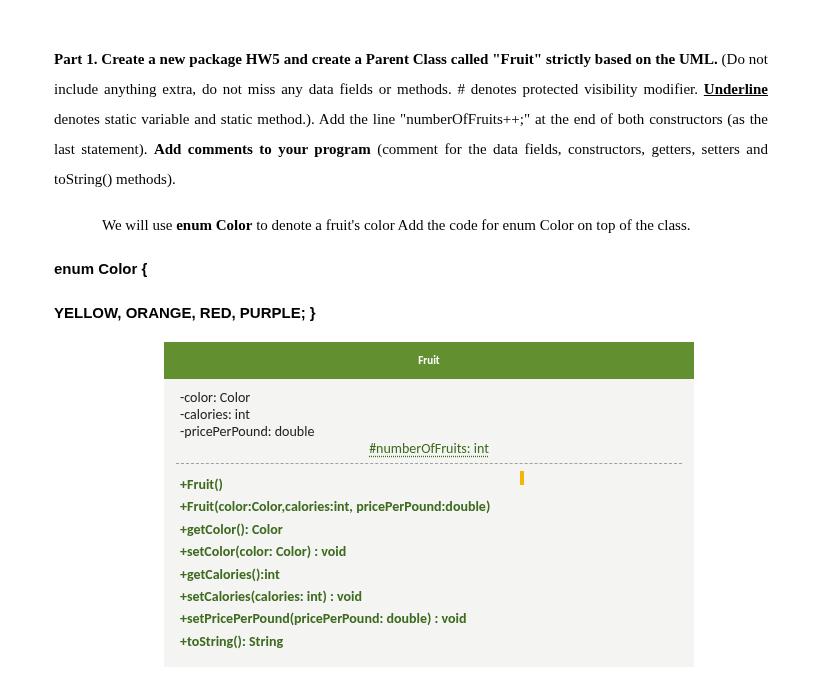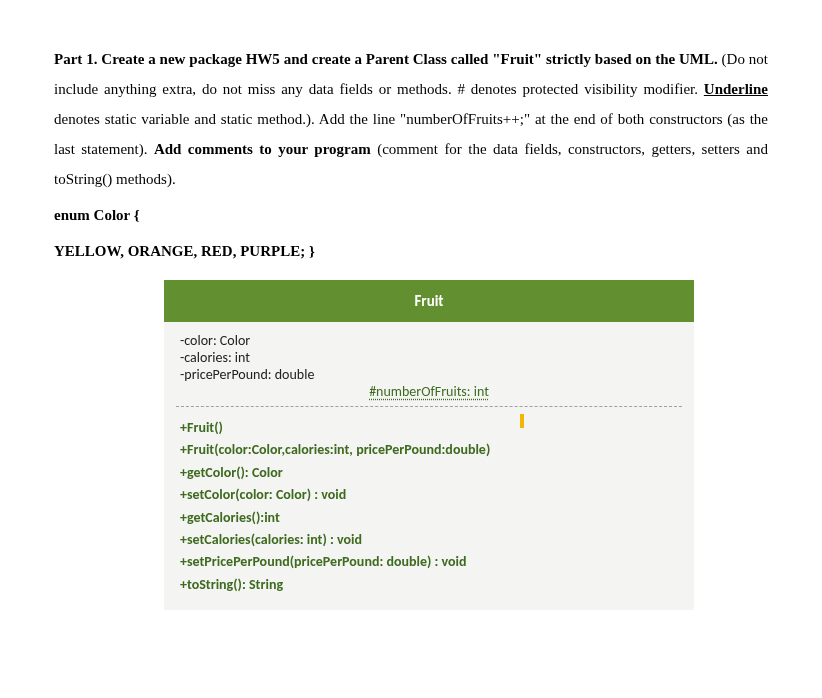--- a/index.html
+++ b/index.html
@@ -10,49 +10,52 @@
     font-size: 15px;
     color: #000;
     background: #fff;
     width: 822px;
   }
   .problem { line-height: 2; text-align: justify; }
   .problem p { margin: 16px 0 4px 0; }
   .bold { font-weight: bold; }
   .uline { text-decoration: underline; }
   .indent { text-indent: 48px; }
-  .code-line { font-family: Liberation Serif, serif; font-weight: bold; margin-top: 6px; }
+  .code-line { font-family: Liberation Sans, sans-serif; font-weight: bold; margin-top: 14px; }
   
   .uml-wrap { margin: 14px 0 0 110px; width: 530px; font-family: "Segoe UI", Calibri, Arial, sans-serif; font-size: 14px; }
   .uml-title {
     background: #629030;
     color: #fff;
     text-align: center;
     font-weight: bold;
     padding: 12px 0;
-    font-size: 15px;
+    font-size: 11px;
   }
   .uml-body { background: #f4f4f2; padding: 10px 16px 14px 16px; position: relative; }
   .uml-attr { font-weight: normal; color: #222; margin: 0 0; }
   .uml-static { text-decoration: underline dotted; text-underline-offset: 3px; color: #3e6b1f; text-align: center; }
   .uml-divider { border-bottom: 1px dashed #a0a0a0; margin: 6px -4px 10px -4px; height: 0; }
   .uml-method { font-weight: bold; color: #3e6b1f; line-height: 1.6; }
   .cursor {
     position: absolute;
     width: 4px; height: 14px;
     background: #f2b705;
     right: 170px; top: 92px;
   }
 </style>
 </head>
 <body>
 
 <div class="problem">
   <p>
     <span class="bold">Part 1. Create a new package HW5 and create a Parent Class called "Fruit" strictly based on the UML.</span><span> (Do not include anything extra, do not miss any data fields or methods. # denotes protected visibility modifier. </span><span class="bold uline">Underline</span><span> denotes static variable and static method.). Add the line "numberOfFruits++;" at the end of both constructors (as the last statement). </span><span class="bold">Add comments to your program</span><span> (comment for the data fields, constructors, getters, setters and toString() methods).</span>
+  </p>
+  <p class="indent">
+    <span>We will use </span><span class="bold">enum Color</span><span> to denote a fruit's color Add the code for enum Color on top of the class.</span>
   </p>
   <div class="code-line">enum Color {</div>
   <div class="code-line">YELLOW, ORANGE, RED, PURPLE; }</div>
 </div>
 
 <div class="uml-wrap">
   <div class="uml-title">Fruit</div>
   <div class="uml-body">
     <div class="cursor"></div>
     <div class="uml-attr">-color: Color</div>

